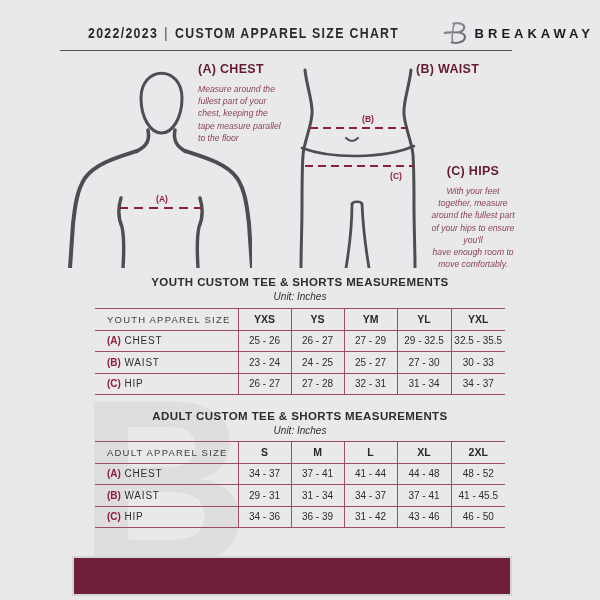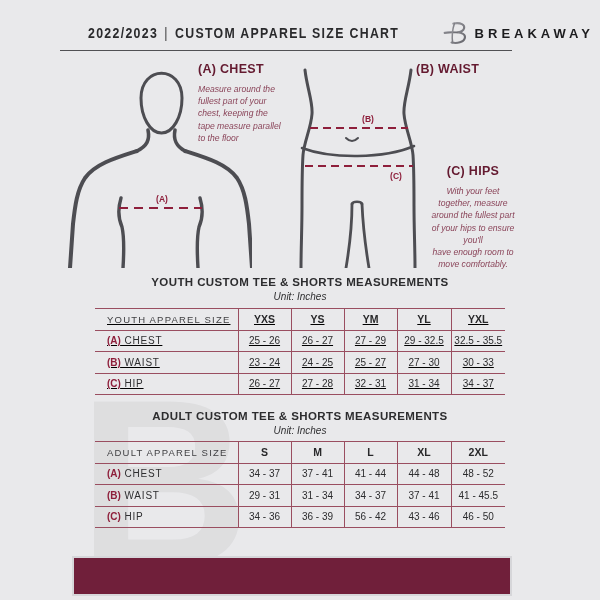--- a/index.html
+++ b/index.html
@@ -131,21 +131,21 @@
 of your hips to ensure
 you'll
 have enough room to
 move comfortably.</p>
   </div>
 
   <div class="watermark">B</div>
 
   <div class="section-title" style="top:276px;">YOUTH CUSTOM TEE &amp; SHORTS MEASUREMENTS</div>
   <div class="section-unit" style="top:291px;">Unit: Inches</div>
-  <table class="size-table" style="top:308px;text-decoration:underline;">
+  <table class="size-table" style="top:308px;">
       <colgroup>
         <col style="width: 143px;">
         <col style="width: 53px;">
         <col style="width: 53px;">
         <col style="width: 53px;">
         <col style="width: 54px;">
         <col style="width: 54px;">
       </colgroup>
       <tbody>
         <tr>
@@ -216,21 +216,21 @@
           <td>29 - 31</td>
           <td>31 - 34</td>
           <td>34 - 37</td>
           <td>37 - 41</td>
           <td>41 - 45.5</td>
         </tr>
         <tr>
           <td class="row-label"><span class="marker">(C)</span> HIP</td>
           <td>34 - 36</td>
           <td>36 - 39</td>
-          <td>56 - 42</td>
+          <td>31 - 42</td>
           <td>43 - 46</td>
           <td>46 - 50</td>
         </tr>
       </tbody>
     </table>
 
   <div class="footer-bar"></div>
 
 </div>
 

